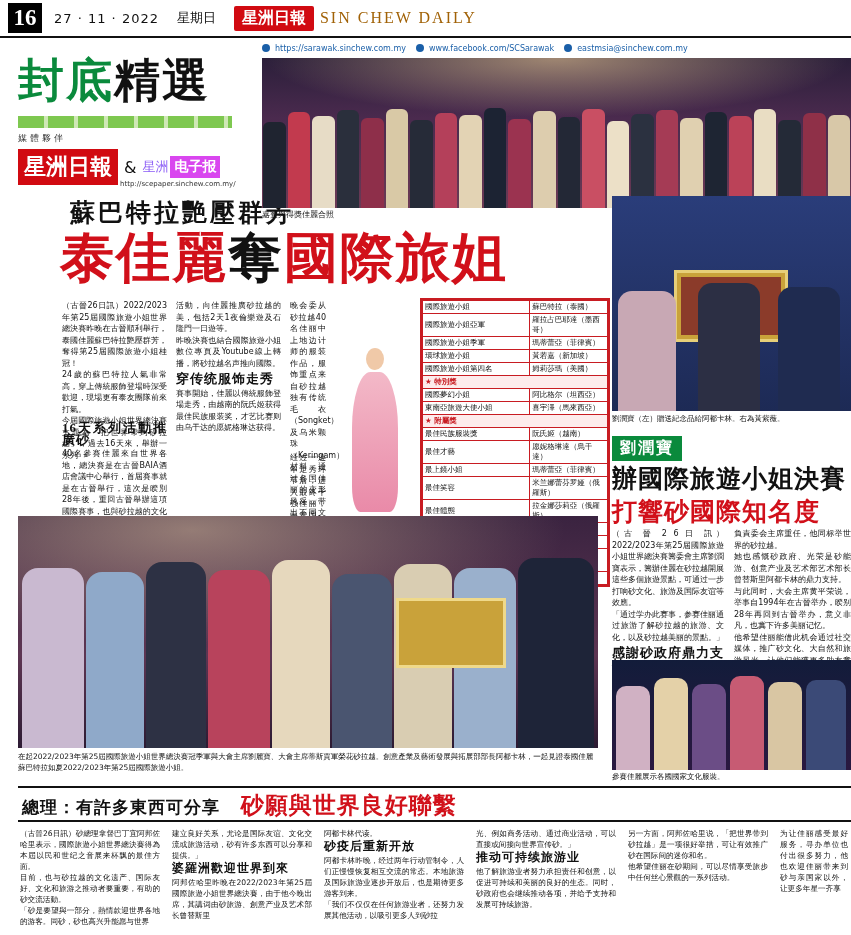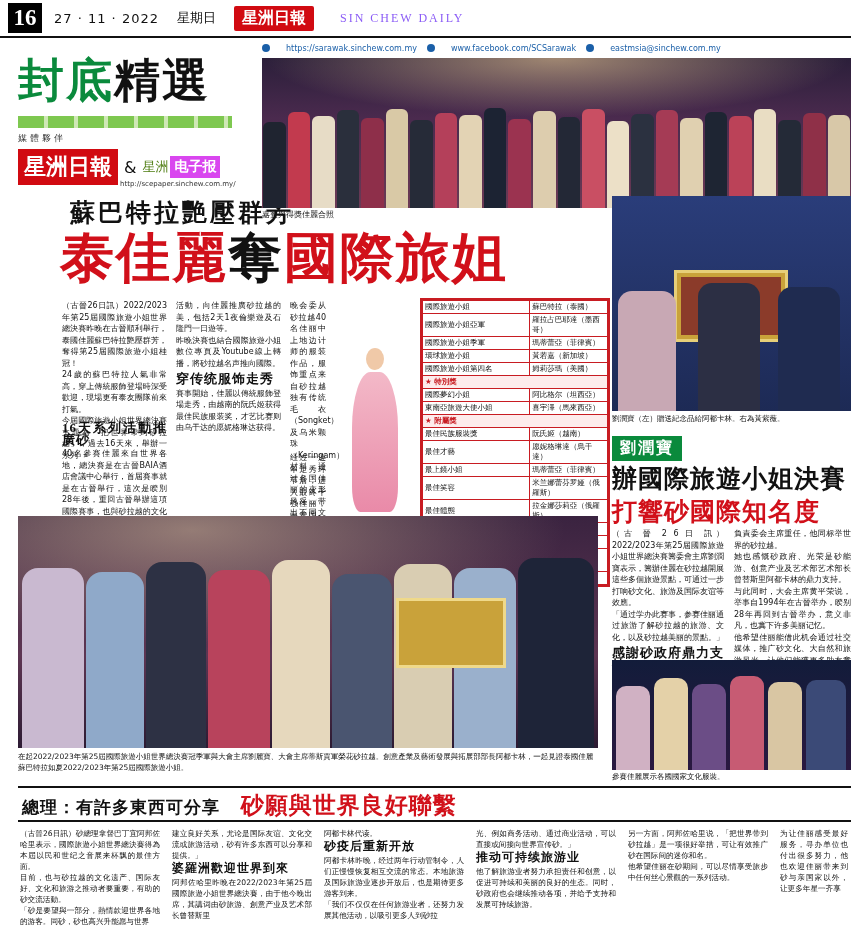--- a/index.html
+++ b/index.html
@@ -16,43 +16,43 @@
   
   .masthead{position:absolute;left:0;top:0;width:755px;height:36px;display:flex;align-items:center;}
   .page-num{
     width:34px;height:30px;margin-left:8px;background:#000;color:#fff;
     font-size:23px;font-weight:bold;display:flex;align-items:center;justify-content:center;
     font-family:"Liberation Serif",serif;
   }
   .date{margin-left:12px;font-size:13px;letter-spacing:1px;color:#111;}
   .weekday{margin-left:18px;font-size:13px;color:#111;}
   .logo-box{margin-left:18px;background:#d10a11;color:#fff;font-size:16px;font-weight:bold;padding:2px 8px;border-radius:2px;}
-  .eng-title{margin-left:26px;font-size:12px;letter-spacing:2px;color:#8b5cf6;font-family:"Liberation Serif",serif;}
+  .eng-title{margin-left:6px;font-size:16px;letter-spacing:2px;color:#a16207;font-family:"Liberation Serif",serif;}
   .rule{position:absolute;left:0;top:36px;width:851px;height:2px;background:#111;}
 
   
   .urlbar{position:absolute;left:262px;top:40px;width:589px;height:16px;display:flex;gap:10px;align-items:center;}
-  .urlchip{display:flex;align-items:center;gap:16px;font-size:8px;color:#1a5fa8;}
+  .urlchip{display:flex;align-items:center;gap:5px;font-size:8px;color:#1a5fa8;}
   .urlchip .dot{width:8px;height:8px;border-radius:50%;background:#1a5fa8;display:inline-block;}
 
   
   .fengdi{position:absolute;left:18px;top:52px;width:232px;height:58px;}
   .fengdi .big{
     font-family:"Liberation Serif",serif;font-weight:bold;font-size:46px;letter-spacing:2px;
     color:#0a8a3c;line-height:58px;
   }
   .fengdi .big .blk{color:#111;}
   .greenbar{position:absolute;left:18px;top:116px;width:214px;height:12px;
     background:repeating-linear-gradient(90deg,#7ec850 0 26px,#cfe8b5 26px 30px);}
   .partner-label{position:absolute;left:18px;top:132px;font-size:9px;color:#333;letter-spacing:3px;}
   .brandrow{position:absolute;left:18px;top:144px;width:240px;height:46px;display:flex;align-items:center;gap:6px;}
   .brandrow .sinchew{background:#d10a11;color:#fff;font-weight:bold;font-size:22px;padding:3px 6px;}
   .brandrow .amp{font-size:16px;color:#111;}
   .brandrow .epaper{display:flex;align-items:center;gap:2px;}
-  .brandrow .epaper .star{color:#4d7c0f;font-size:13px;}
+  .brandrow .epaper .star{color:#8b5cf6;font-size:13px;}
   .brandrow .epaper .blue{background:#d946ef;color:#fff;font-size:14px;font-weight:bold;padding:2px 4px;}
   .epaper-url{position:absolute;left:120px;top:180px;font-size:7px;color:#333;}
 
   
   .subhead{position:absolute;left:70px;top:196px;font-family:"Liberation Serif",serif;
     font-size:25px;font-weight:bold;letter-spacing:3px;color:#111;}
   .mainhead{position:absolute;left:60px;top:228px;font-family:"Liberation Serif",serif;
     font-size:54px;font-weight:bold;letter-spacing:2px;line-height:60px;white-space:nowrap;}
   .mainhead .red{color:#d1101a;}
   .mainhead .blk{color:#111;}

